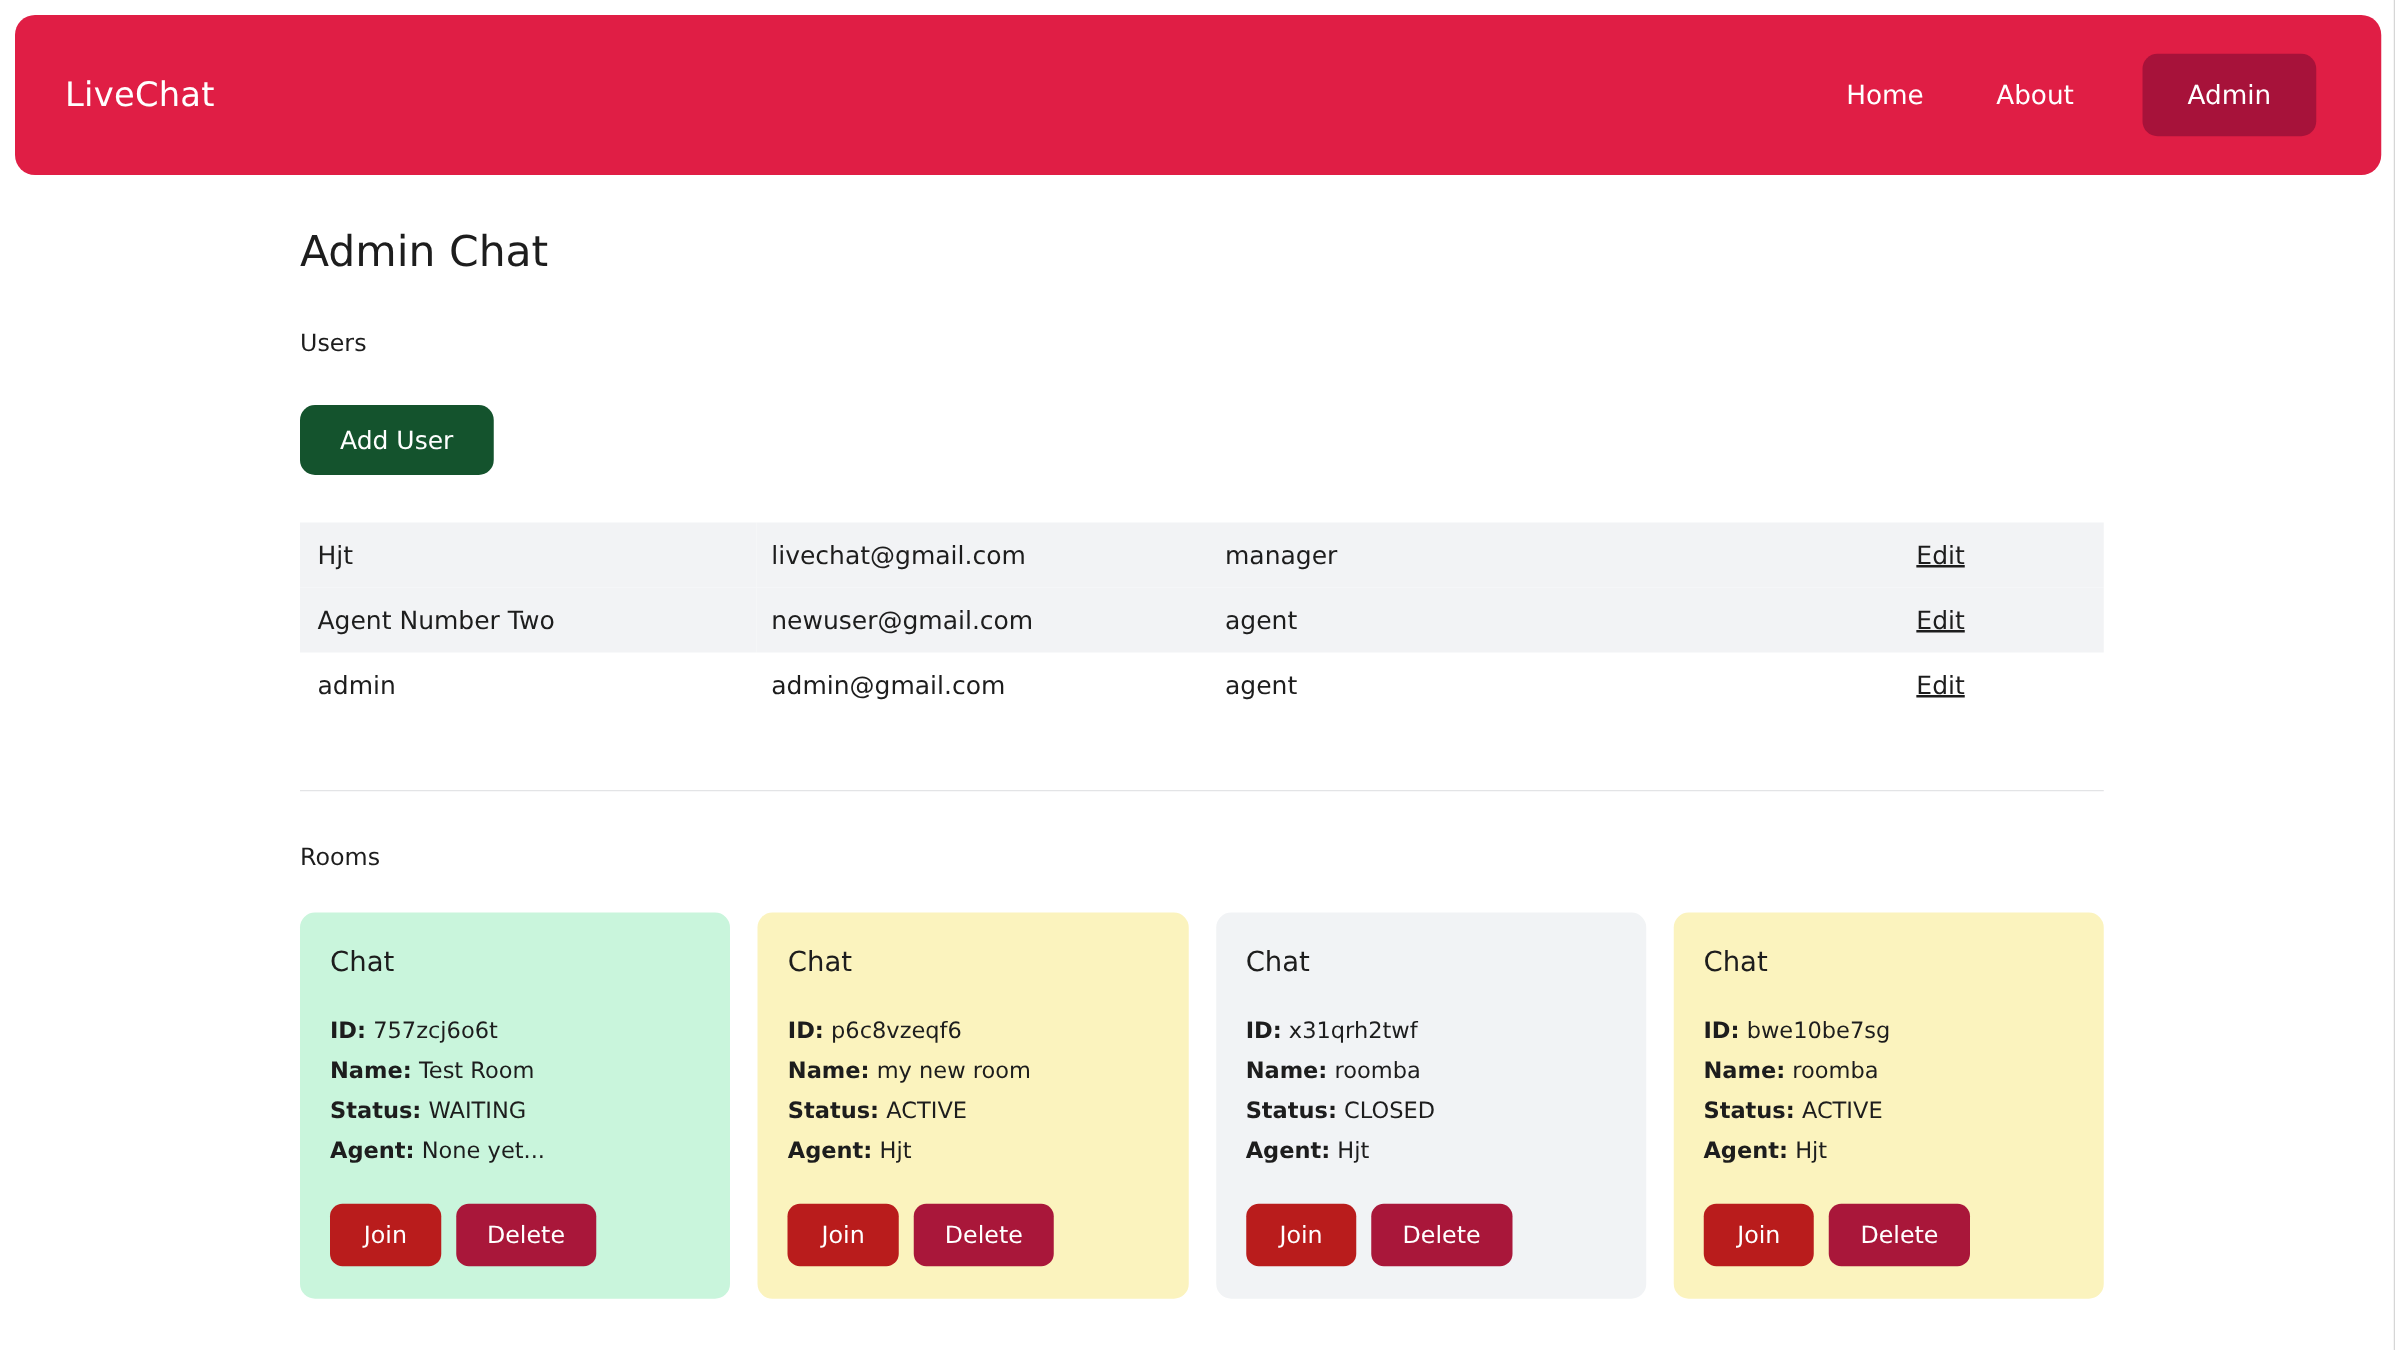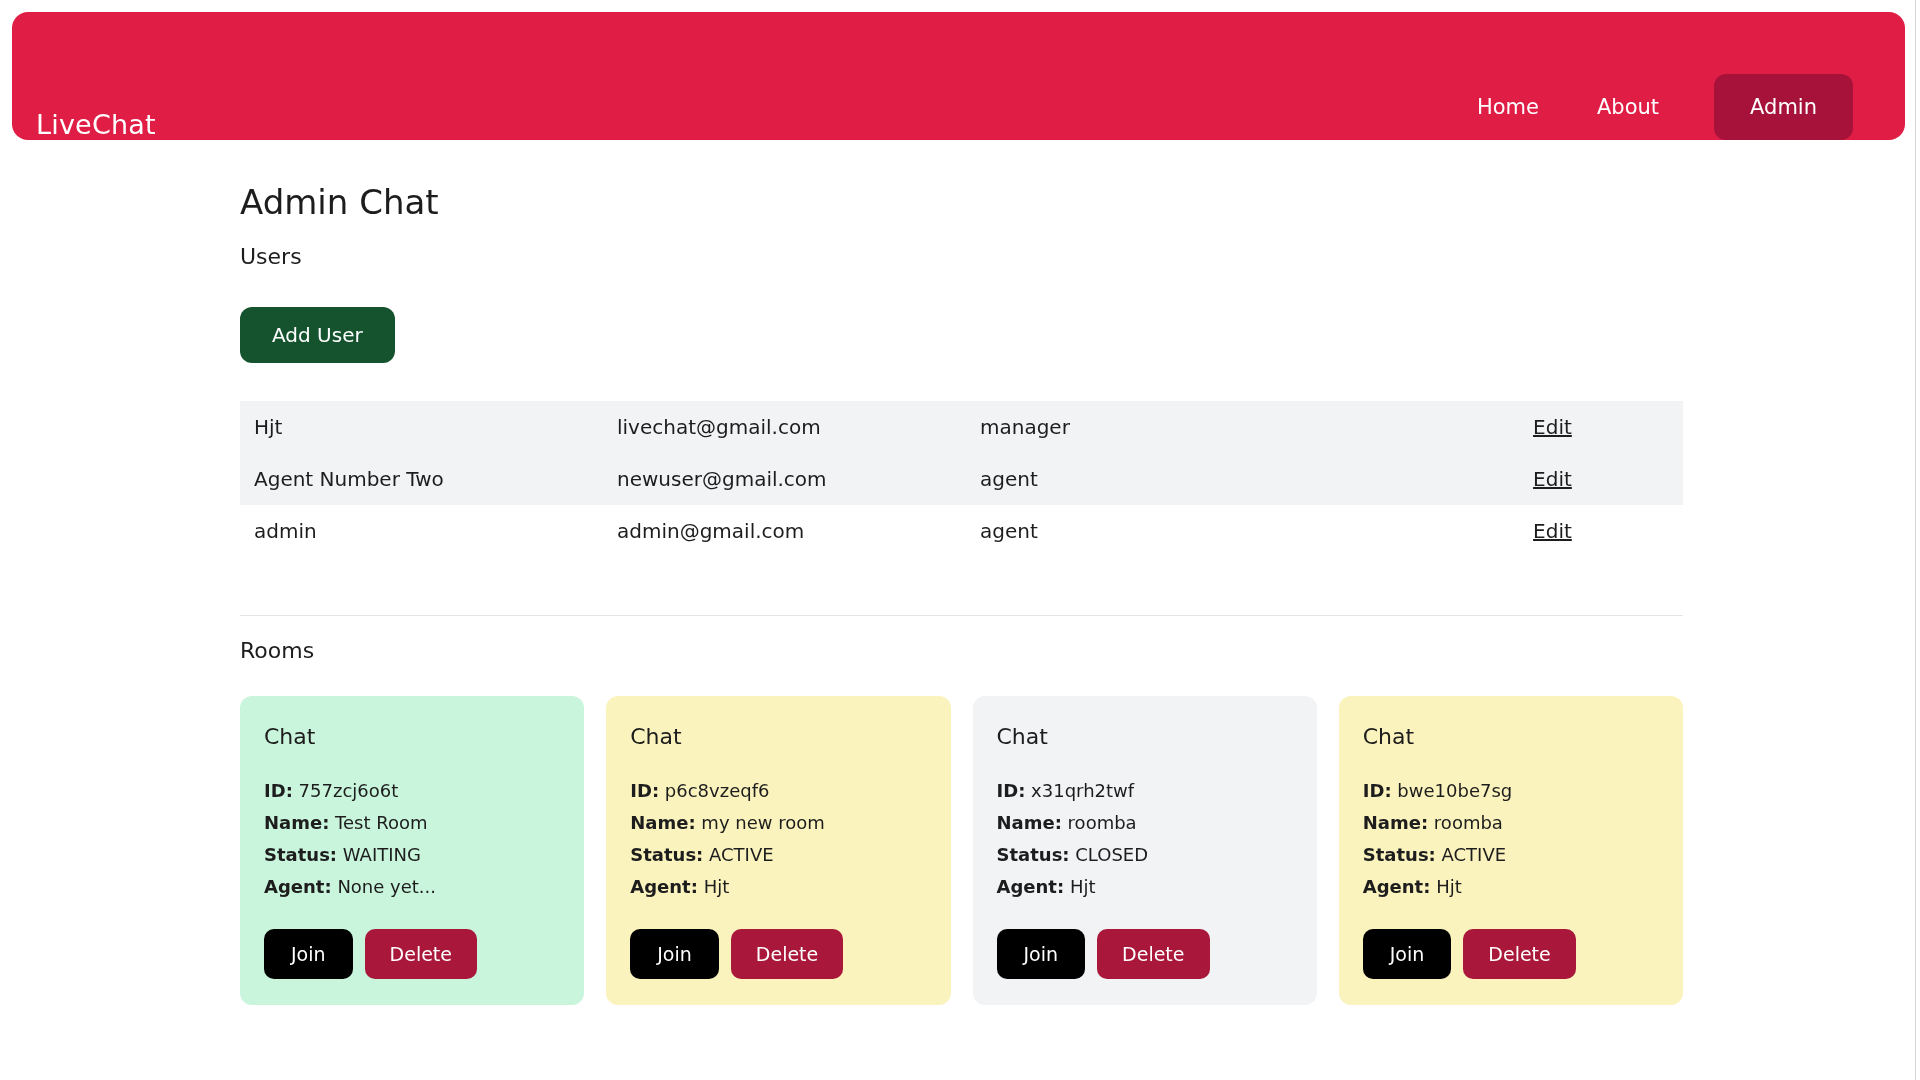--- a/index.html
+++ b/index.html
@@ -15,23 +15,23 @@
   
   .navbar {
     position: absolute;
     left: 12px;
     top: 12px;
     width: 1893px;
     height: 128px;
     background: #e01e45;
     border-radius: 16px;
     display: flex;
-    align-items: flex-end;
+    align-items: center;
     justify-content: space-between;
-    padding: 0 52px 0 24px;
+    padding: 0 52px 0 40px;
   }
   .brand {
     color: #ffffff;
     font-size: 27px;
     font-weight: 400;
     letter-spacing: .2px;
   }
   .nav-right {
     display: flex;
     align-items: center;
@@ -65,24 +65,24 @@
     padding-left: 240px;
     padding-right: 232px;
   }
   .page-title {
     font-size: 34px;
     font-weight: 400;
     color: #1d1d1d;
     margin-top: 42px;
   }
   .section-heading {
-    font-size: 22px;
-    font-weight: 400;
-    color: #1d1d1d;
-    margin-top: 22px;
+    font-size: 19px;
+    font-weight: 400;
+    color: #1d1d1d;
+    margin-top: 42px;
   }
   .add-user-btn {
     margin-top: 38px;
     background: #14532d;
     color: #ffffff;
     border: none;
     border-radius: 12px;
     font-size: 20px;
     font-family: inherit;
     padding: 16px 32px;
@@ -149,21 +149,21 @@
     color: #1d1d1d;
     line-height: 32px;
   }
   .card-field b { font-weight: 700; }
   .card-actions {
     margin-top: 26px;
     display: flex;
     gap: 12px;
   }
   .btn-join {
-    background: #000000;
+    background: #b91c1c;
     color: #ffffff;
     border: none;
     border-radius: 10px;
     font-size: 19px;
     font-family: inherit;
     padding: 14px 27px;
     cursor: pointer;
   }
   .btn-delete {
     background: #a9173a;

